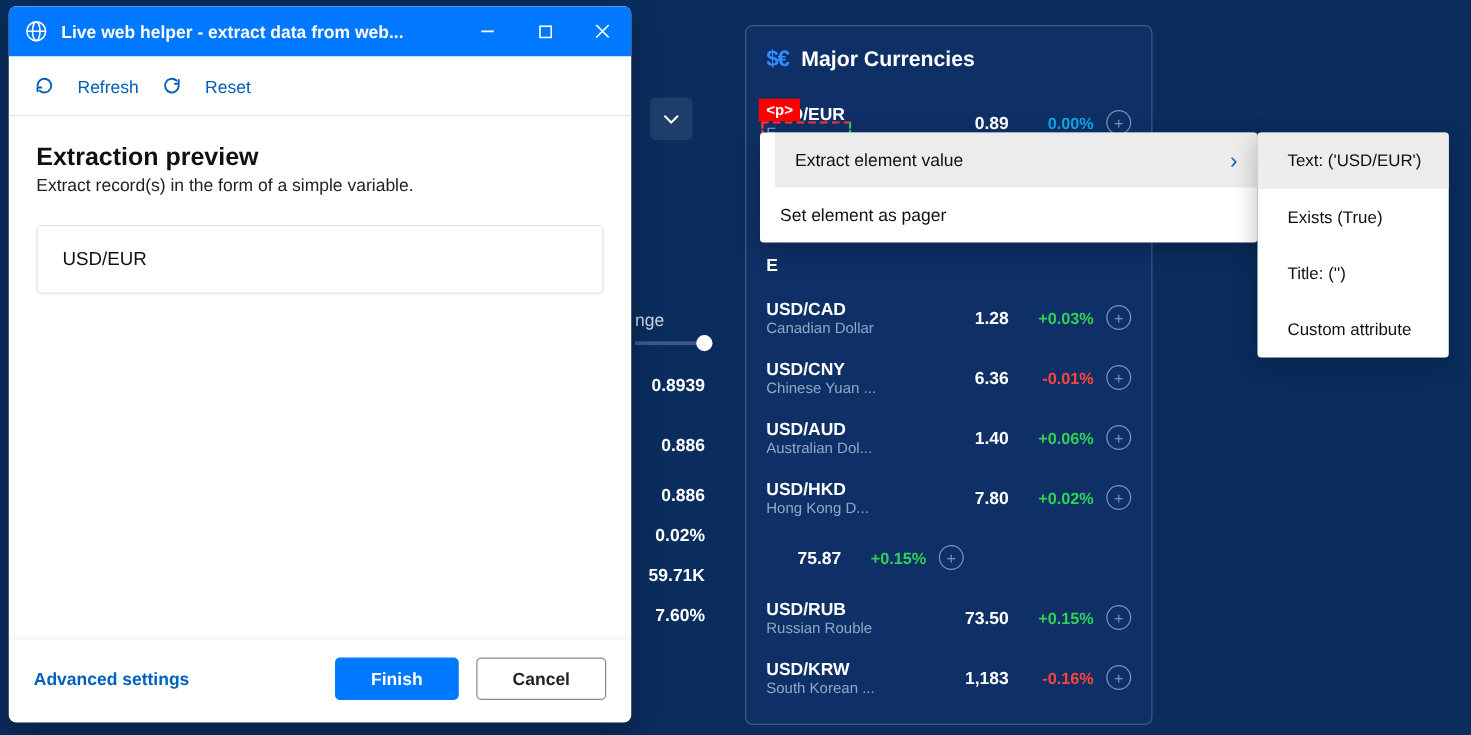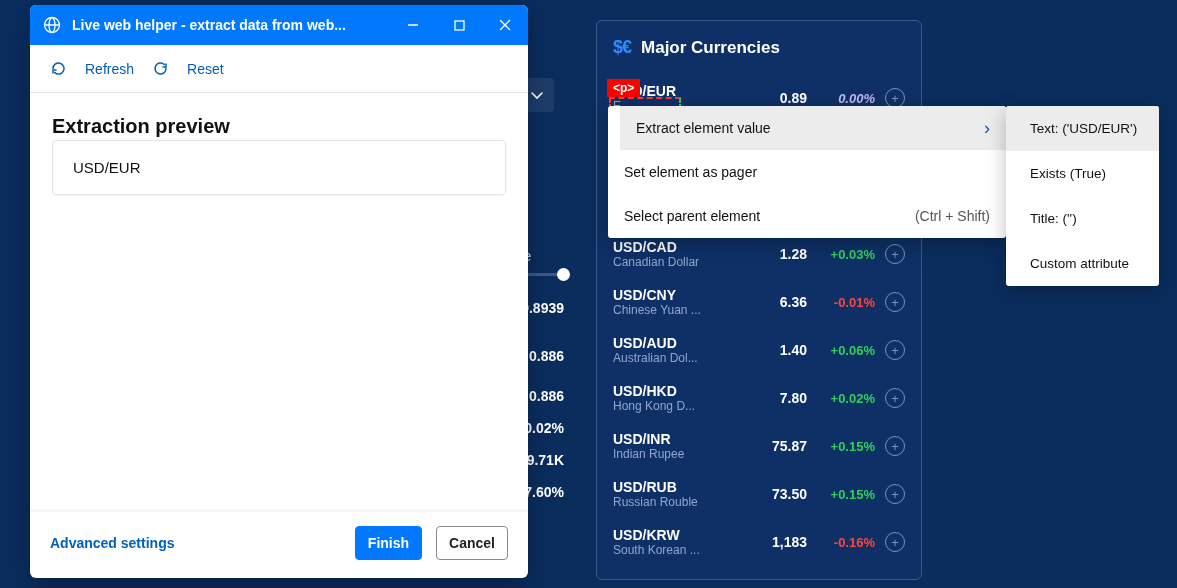--- a/index.html
+++ b/index.html
@@ -2,21 +2,21 @@
 <html><head>
 <meta charset="utf-8">
 <style>
   * { box-sizing: border-box; margin: 0; padding: 0; font-family: "Segoe UI", -apple-system, sans-serif; }
   body { width: 1177px; height: 588px; background: #0a2d5e; overflow: hidden; position: relative; }
 
   
   .dialog {
     position: absolute; left: 7px; top: 5px; width: 498px; height: 573px;
     background: #ffffff; border-radius: 6px; box-shadow: 0 8px 24px rgba(0,0,0,0.3);
-    display: flex; flex-direction: column; overflow: hidden; margin-left: 23px;
+    display: flex; flex-direction: column; overflow: hidden;
   }
   .dialog-titlebar {
     height: 40px; background: #0078ff; display: flex; align-items: center;
     padding: 0 0 0 12px; color: #fff;
   }
   .dialog-titlebar .globe { width: 20px; height: 20px; margin-right: 10px; display:flex; align-items:center; justify-content:center; }
   .dialog-titlebar .title { flex: 1; font-size: 14px; font-weight: 600; }
   .titlebtn { width: 46px; height: 40px; display:flex; align-items:center; justify-content:center; color:#fff; }
 
   .dialog-toolbar { height: 48px; display:flex; align-items:center; gap: 18px; padding: 0 20px; border-bottom: 1px solid #e5e5e5; }
@@ -28,21 +28,21 @@
   .preview-card {
     border: 1px solid #e4e4e4; border-radius: 4px; padding: 18px 20px; font-size: 15px; color:#111;
     box-shadow: 0 1px 2px rgba(0,0,0,.04);
   }
 
   .dialog-footer {
     display:flex; align-items:center; padding: 14px 20px 18px 20px; gap: 14px;
     border-top: 3px solid rgba(0,0,0,0.03);
   }
   .adv-link { color:#0060c0; font-weight:600; font-size:14px; flex:1; cursor:pointer; }
-  .btn { padding: 8px 12px; border-radius:4px; font-size:14px; font-weight:600; cursor:pointer; border:1px solid transparent; }
+  .btn { padding: 8px 28px; border-radius:4px; font-size:14px; font-weight:600; cursor:pointer; border:1px solid transparent; }
   .btn-primary { background:#0078ff; color:#fff; border-color:#0078ff; }
   .btn-secondary { background:#fff; color:#222; border:1px solid #8a8a8a; }
 
   
   .bg-stats { position:absolute; left:508px; top:0; width:80px; color:#fff; font-size:14px; font-weight:600; }
   .bg-stats .chev { position:absolute; left:12px; top:78px; width:34px; height:34px; border-radius:4px; background:#1d3d6b; display:flex; align-items:center; justify-content:center; }
   .bg-stats .range { position:absolute; left:0px; top:248px; color:#cfd8e6; font-weight:400;}
   .bg-stats .slider { position:absolute; left:0px; top:273px; width:56px; }
   .slider-track { height:3px; background:#3a5a8c; position:relative; }
   .slider-thumb { position:absolute; right:-6px; top:-5px; width:13px; height:13px; border-radius:50%; background:#fff; }
@@ -60,21 +60,21 @@
   .hl-box { position:absolute; left:12px; top:76px; width:72px; height:20px; border:2px dashed #ff3333; border-right-color:#33cc66; z-index:4; }
 
   .cur-row { display:flex; align-items:center; height:48px; gap:10px; }
   .cur-pair { flex:1; min-width:0; }
   .cur-code { color:#fff; font-size:14px; font-weight:700; }
   .cur-name { color:#91a7c9; font-size:12px; white-space:nowrap; overflow:hidden; text-overflow:ellipsis; max-width:100px;}
   .cur-val { width:60px; text-align:right; color:#fff; font-size:14px; font-weight:700; }
   .cur-chg { width:58px; text-align:right; font-size:13px; font-weight:700; }
   .chg-pos { color:#30d158; }
   .chg-neg { color:#ff453a; }
-  .chg-zero { color:#c4b5fd;font-style:italic; }
+  .chg-zero { color:#0ea5e9; }
   .plus-circ { width:20px; height:20px; border:1.5px solid #7b94ba; border-radius:50%; display:flex; align-items:center; justify-content:center; color:#7b94ba; font-size:13px; line-height:1; }
 
   
   .ctx1 {
     position:absolute; left:608px; top:106px; width:398px; background:#fff; border-radius:3px;
     box-shadow:0 6px 20px rgba(0,0,0,.25); overflow:hidden; z-index:10;
   }
   .ctx1-item { height:44px; display:flex; align-items:center; padding:0 16px; font-size:14px; color:#111; cursor:pointer; }
   .ctx1-item.hl { background:#ececec;margin-left:12px; }
   .ctx1-item .spacer { flex:1; }
@@ -185,24 +185,20 @@
       <div class="cur-row">
         <div class="cur-pair">
           <div class="cur-code">USD/HKD</div>
           <div class="cur-name">Hong Kong D...</div>
         </div>
         <div class="cur-val">7.80</div>
         <div class="cur-chg chg-pos">+0.02%</div>
         <div class="plus-circ">+</div>
       </div>
       <div class="cur-row">
-        <div class="cur-pair">
-          <div class="cur-code">USD/INR</div>
-          <div class="cur-name">Indian Rupee</div>
-        </div>
         <div class="cur-val">75.87</div>
         <div class="cur-chg chg-pos">+0.15%</div>
         <div class="plus-circ">+</div>
       </div>
       <div class="cur-row">
         <div class="cur-pair">
           <div class="cur-code">USD/RUB</div>
           <div class="cur-name">Russian Rouble</div>
         </div>
         <div class="cur-val">73.50</div>
@@ -224,25 +220,20 @@
 <div class="ctx1">
   <div id="ctx1-items">
       <div class="ctx1-item hl">
         <span>Extract element value</span>
         <span class="spacer"></span>
         <span class="chev">›</span>
       </div>
       <div class="ctx1-item">
         <span>Set element as pager</span>
         <span class="spacer"></span>
-      </div>
-      <div class="ctx1-item">
-        <span>Select parent element</span>
-        <span class="spacer"></span>
-        <span class="hint">(Ctrl + Shift)</span>
       </div>
     </div>
 </div>
 
 <div class="ctx2">
   <div id="ctx2-items">
       <div class="ctx2-item hl">
         <span>Text:  ('USD/EUR')</span>
       </div>
       <div class="ctx2-item">
@@ -296,20 +287,21 @@
       <svg width="17" height="17" viewBox="0 0 17 17">
           <path d="M14 8.5a5.5 5.5 0 1 1-1.8-4.1" stroke="#005eb8" stroke-width="1.5" fill="none" stroke-linecap="round"></path>
           <path d="M14 4v3h-3" stroke="#005eb8" stroke-width="1.5" fill="none" stroke-linecap="round"></path>
         </svg>
       <span>Reset</span>
     </div>
   </div>
 
   <div class="dialog-body">
     <div class="preview-title">Extraction preview</div>
+    <div class="preview-sub">Extract record(s) in the form of a simple variable.</div>
     <div class="preview-card">
       <span>USD/EUR</span>
     </div>
   </div>
 
   <div class="dialog-footer">
     <span class="adv-link">Advanced settings</span>
     <button class="btn btn-primary">Finish</button>
     <button class="btn btn-secondary">Cancel</button>
   </div>

